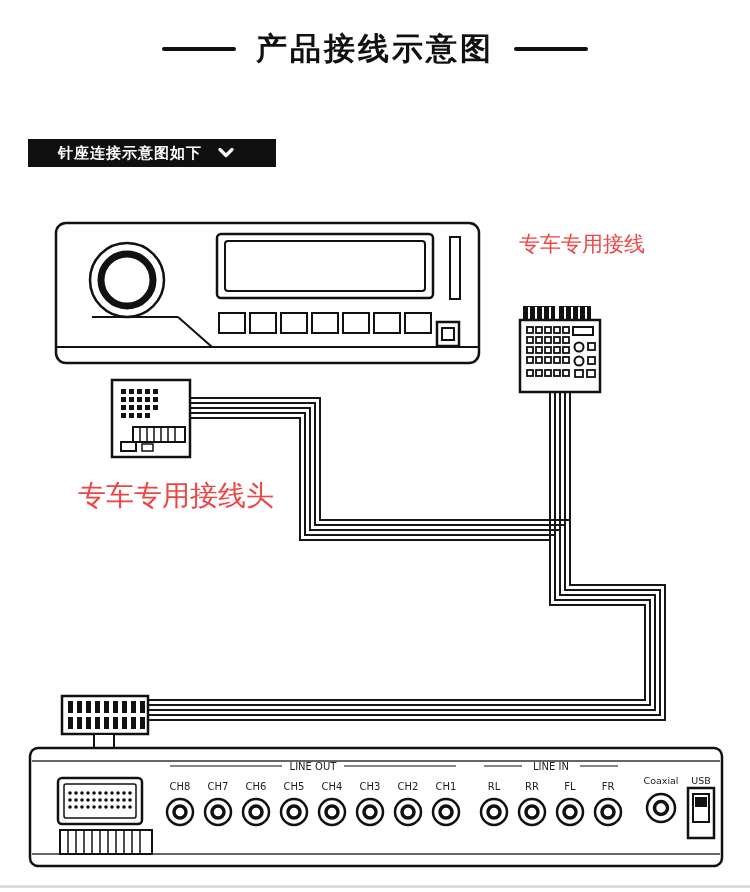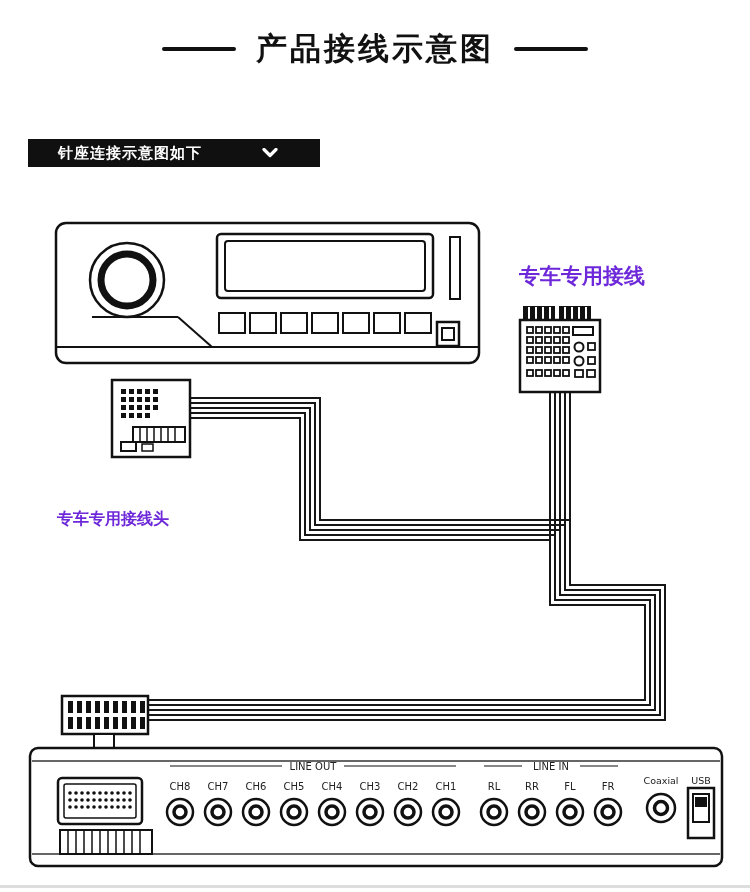--- a/index.html
+++ b/index.html
@@ -33,49 +33,48 @@
     font-size: 31px;
     font-weight: 700;
     color: #111111;
     letter-spacing: 3px;
     white-space: nowrap;
   }
   
   .section-bar {
     position: absolute;
     left: 28px; top: 139px;
-    width: 292px; height: 28px;
+    width: 248px; height: 28px;
     background: #101010;
     color: #ffffff;
     display: flex;
     align-items: center;
     justify-content: space-between;
     padding: 0 42px 0 30px;
   }
   .section-bar .label {
     font-size: 15px;
     font-weight: 700;
     letter-spacing: 1px;
     white-space: nowrap;
   }
   
   .diagram-label {
     position: absolute;
-    color: #6d28d9;
-    font-weight: 700;
-    margin-top: 32px;
+    color: #ef4444;
+    font-weight: 400;
   }
   #label-oem {
     left: 519px; top: 229px;
     font-size: 21px;
     line-height: 31px;
   }
   #label-harness {
-    left: 57px; top: 477px;
-    font-size: 16px;
+    left: 78px; top: 477px;
+    font-size: 28px;
   }
   
   #art {
     position: absolute;
     left: 0; top: 0;
   }
   #art text {
     font-family: "DejaVu Sans", "Liberation Sans", sans-serif;
     fill: #222222;
     stroke: none;

